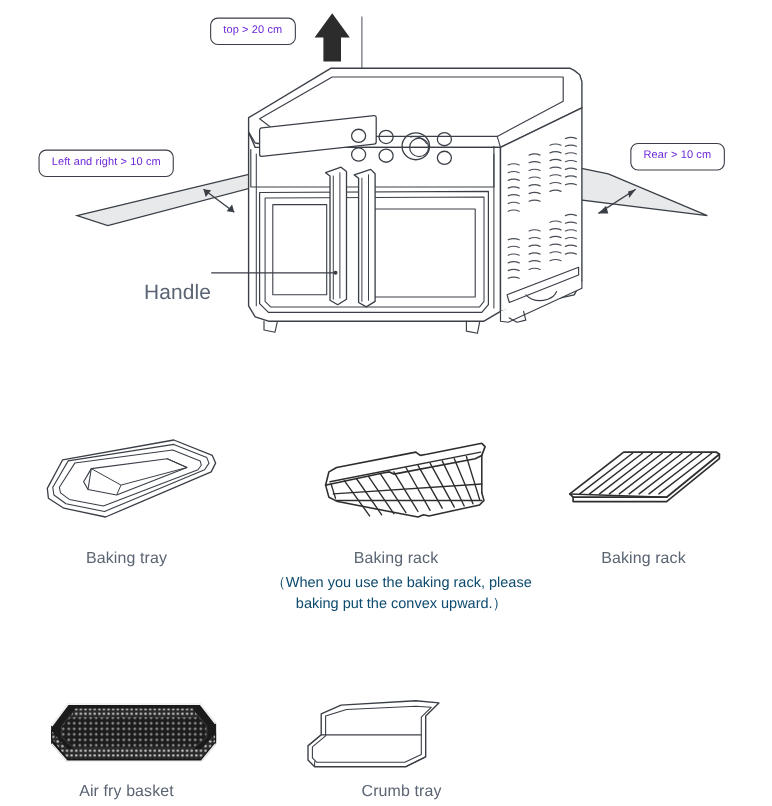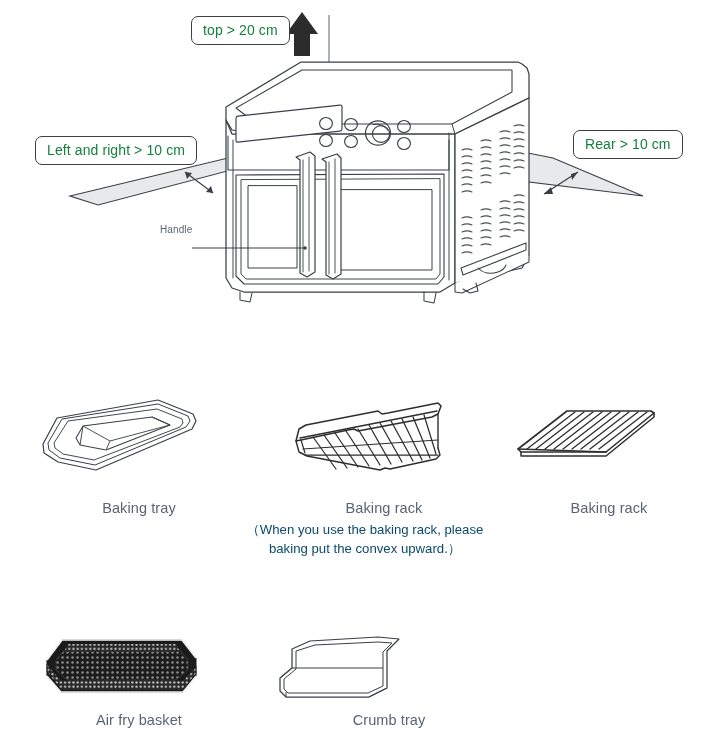--- a/index.html
+++ b/index.html
@@ -24,49 +24,48 @@
     top: 0; left: 0;
     width: 702px;
     height: 733px;
   }
   
   .callout {
     position: absolute;
     border: 1.3px solid #3a3f47;
     border-radius: 7px;
     background: #ffffff;
-    color: #15803d;
-    font-size: 14px;
+    color: #6d28d9;
+    font-size: 10px;
     line-height: 1;
     padding: 6px 11px 7px 11px;
     white-space: nowrap;
     letter-spacing: .1px;
   }
   #callout-top      { left: 191px; top: 16px; }
   #callout-leftright{ left: 35px;  top: 136px; text-align: right; }
   #callout-rear     { left: 573px; top: 130px; }
 
   
   .label {
     position: absolute;
     font-size: 15px;
     color: #5a6472;
     white-space: nowrap;
     letter-spacing: .1px;
   }
-  #label-handle { left: 131px; top: 224px; font-size: 10px; margin-left: 29px; }
+  #label-handle { left: 131px; top: 256px; font-size: 19px; }
 
   .item-caption {
     position: absolute;
     font-size: 14.5px;
     color: #5a6472;
     text-align: center;
     white-space: nowrap;
     letter-spacing: .1px;
-    padding-left: 24px;
   }
   #cap-baking-tray   { left: 0px;   top: 500px; width: 230px; }
   #cap-baking-rack-1 { left: 265px; top: 500px; width: 190px; }
   #cap-baking-rack-2 { left: 490px; top: 500px; width: 190px; }
   #cap-air-fry       { left: 0px;   top: 712px; width: 230px; }
   #cap-crumb-tray    { left: 255px; top: 712px; width: 220px; }
 
   .note {
     position: absolute;
     left: 205px;

